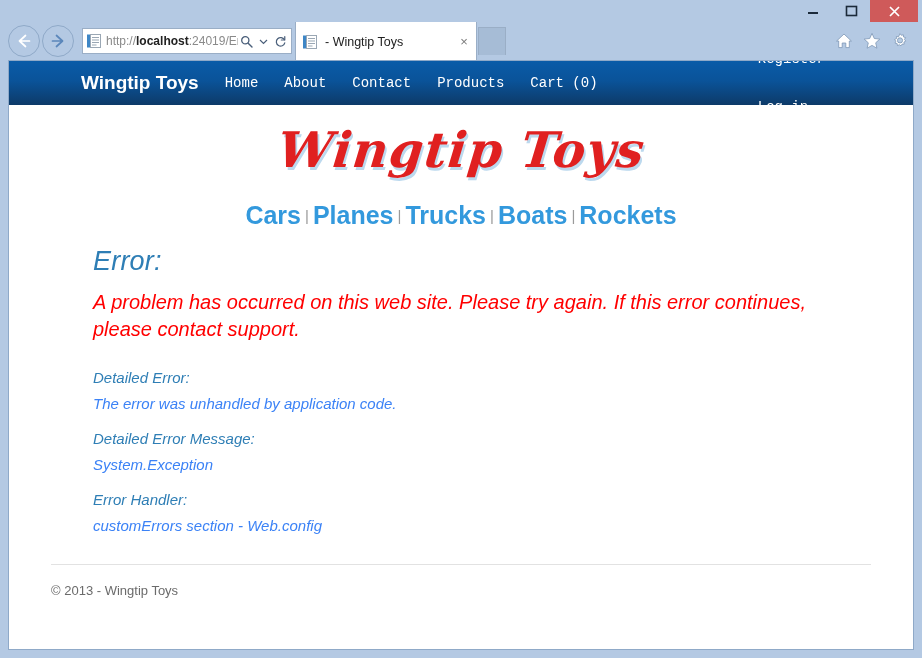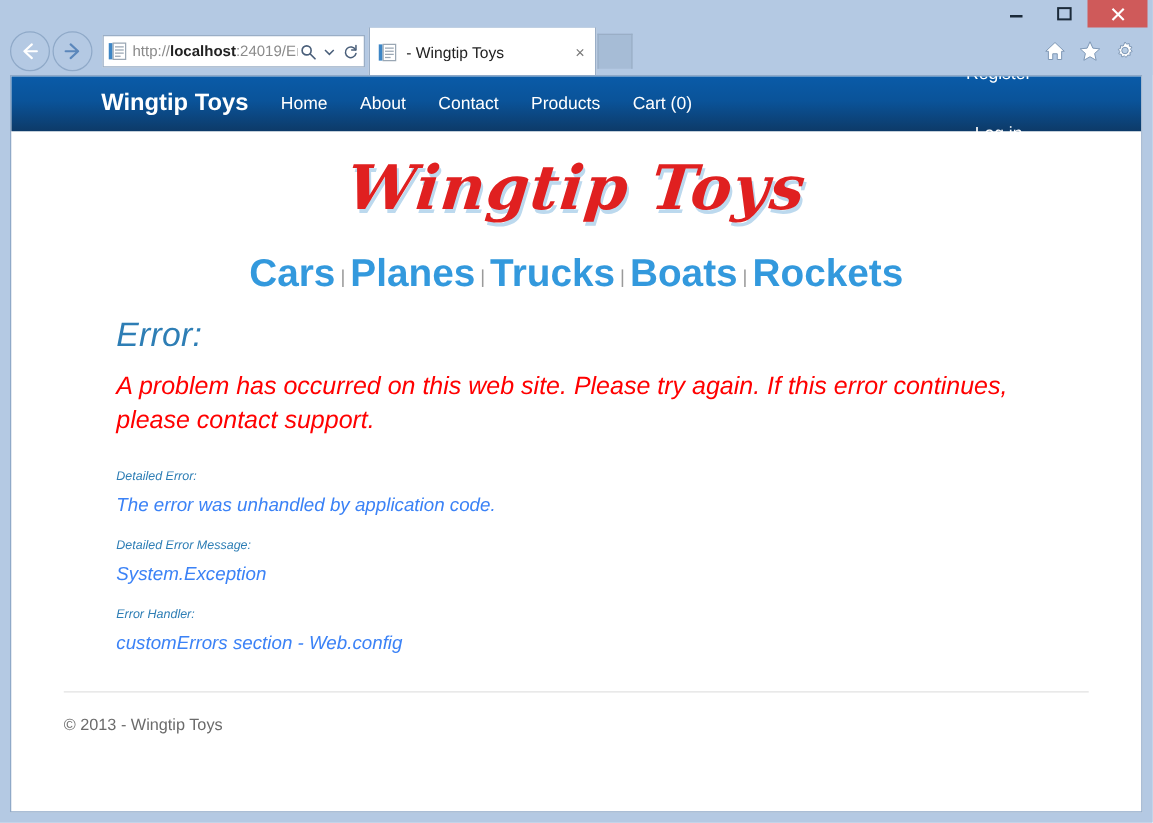--- a/index.html
+++ b/index.html
@@ -189,22 +189,23 @@
     font-weight: bold;
     color: #ffffff;
     margin-right: 26px;
     cursor: pointer;
     text-decoration: none;
   }
   .site-nav ul {
     list-style: none;
     margin: 0; padding: 0;
     display: flex;
-    align-items: center;
+    align-items: flex-start;
     gap: 26px;
+    font-family: Liberation Mono, monospace;
   }
   .site-nav li a {
     color: #ffffff;
     font-size: 14px;
     text-decoration: none;
     cursor: pointer;
   }
   .site-nav .nav-right {
     margin-left: auto;
     display: flex;
@@ -232,21 +233,21 @@
     text-shadow: 2px 3px 0 #bcd9ee;
     transform: skewX(-6deg);
     cursor: pointer;
   }
   .cat-links {
     text-align: center;
     margin-top: 22px;
     font-size: 0;
   }
   .cat-links a {
-    font-size: 31px;
+    font-size: 25px;
     font-weight: bold;
     color: #3399dd;
     text-decoration: none;
     cursor: pointer;
   }
   .cat-sep {
     display: inline-block;
     font-size: 15px;
     color: #9a9a9a;
     padding: 0 4px;
@@ -267,21 +268,21 @@
   }
   .err-message {
     margin: 12px 0 0 0;
     font-size: 20px;
     color: #ff0000;
     line-height: 1.35;
     max-width: 760px;
   }
   .detail-block { margin-top: 26px; }
   .detail-label {
-    font-size: 10px;
+    font-size: 15px;
     color: #2e7eb5;
     margin: 0;
   }
   .detail-value {
     font-size: 15px;
     color: #3b82f6;
     margin: 9px 0 0 0;
   }
   .detail-block + .detail-block { margin-top: 18px; }
 

